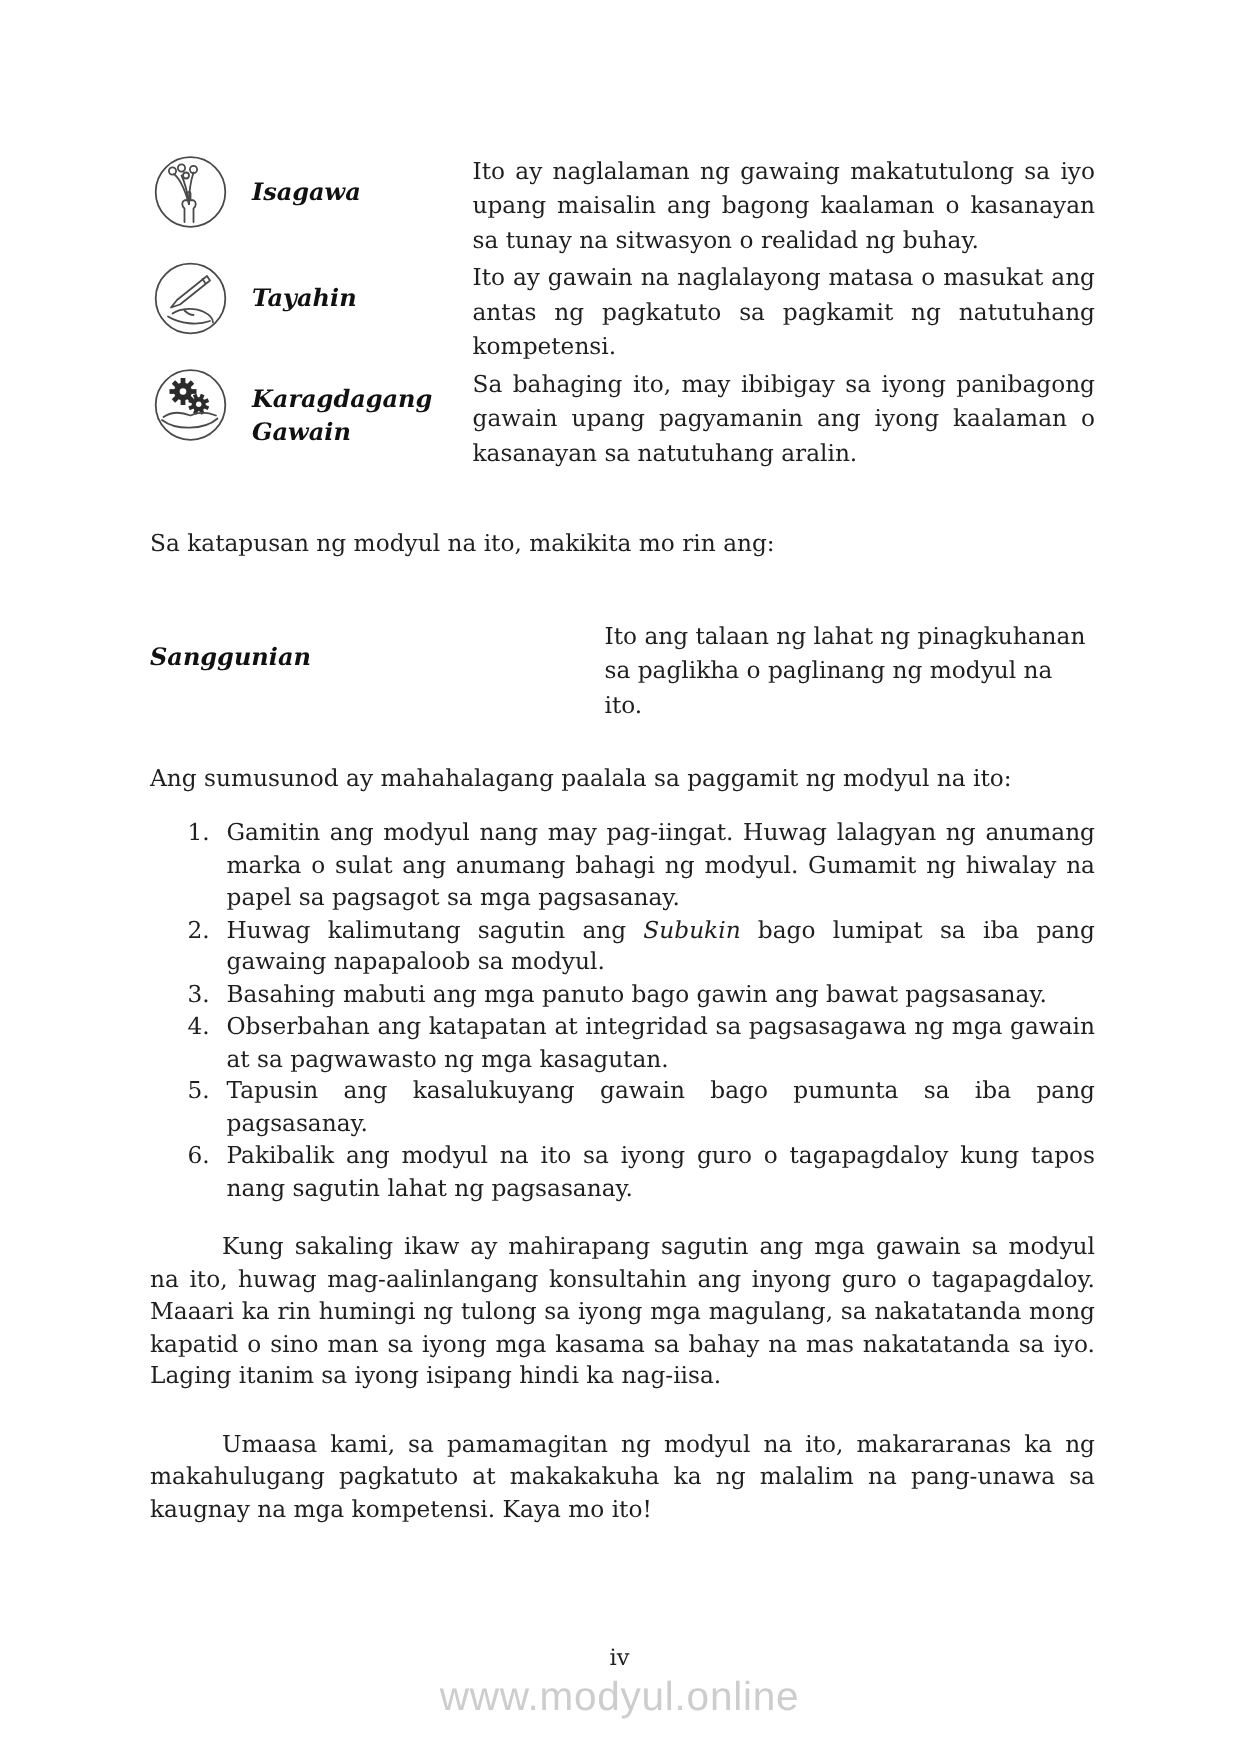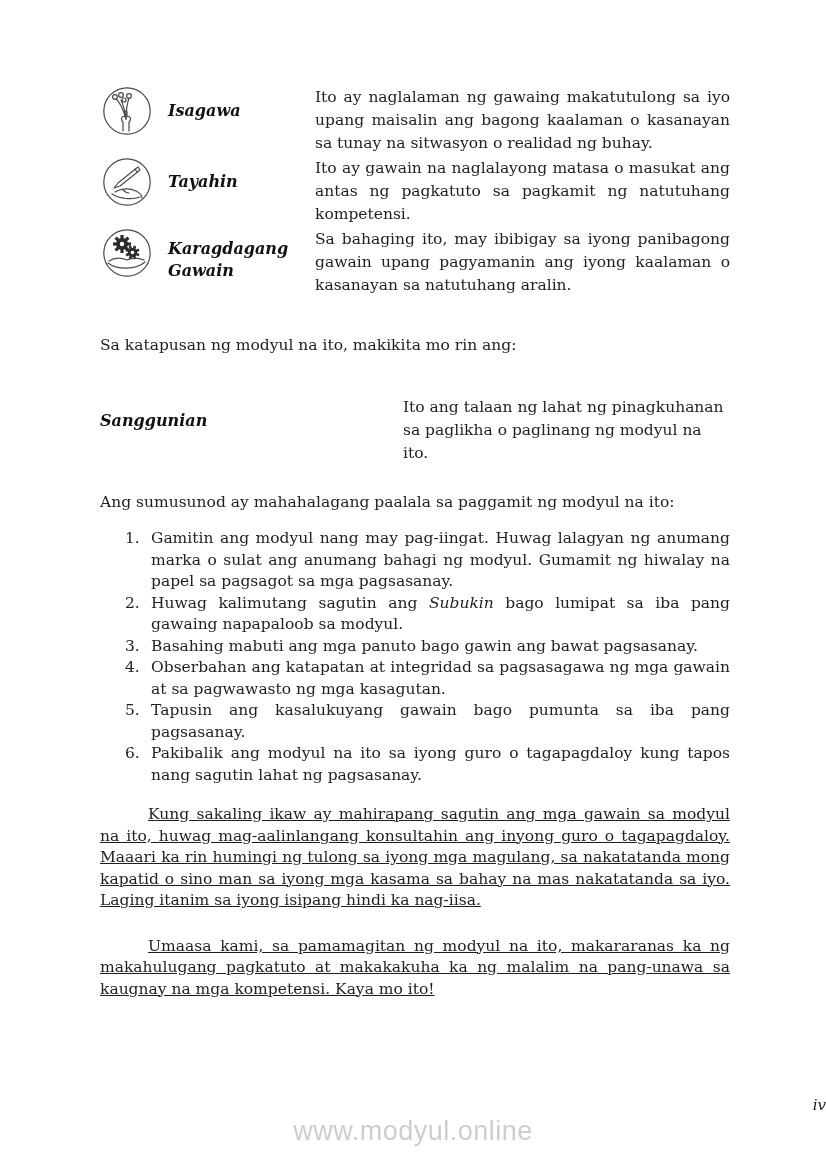--- a/index.html
+++ b/index.html
@@ -6,21 +6,21 @@
   body{
     width:826px;height:1169px;
     background:#ffffff;
     font-family:"DejaVu Serif","Liberation Serif",serif;
     color:#1f1f1f;
     position:relative;
     overflow:hidden;
   }
   .content{
     position:absolute;
-    left:100px; top:86px;
+    left:100px; top:103px;
     width:630px;
     font-size:15.5px;
     line-height:21.5px;
   }
   
   .icon-row{
     display:grid;
     grid-template-columns:68px 147px 1fr;
     align-items:start;
     margin-bottom:2px;
@@ -84,33 +84,31 @@
     text-align:justify;
     line-height:21.5px;
   }
   .reminder-text i{font-style:italic;}
   
   .body-paragraph{
     text-align:justify;
     text-indent:48px;
     line-height:21.5px;
     margin:0;
-    text-decoration:underline;
   }
   .body-paragraph.first{margin-top:18px;}
   .body-paragraph.second{margin-top:24px;}
   
   .page-number{
     position:absolute;
     left:0;right:0;
     top:1096px;
-    text-align:right;
+    text-align:center;
     font-size:15px;
     color:#222;
-    font-style:italic;
   }
   .watermark{
     position:absolute;
     left:0;right:0;
     top:1116px;
     text-align:center;
     font-family:"Liberation Sans","DejaVu Sans",sans-serif;
     font-size:27px;
     color:#cdcdcd;
     letter-spacing:0.5px;

